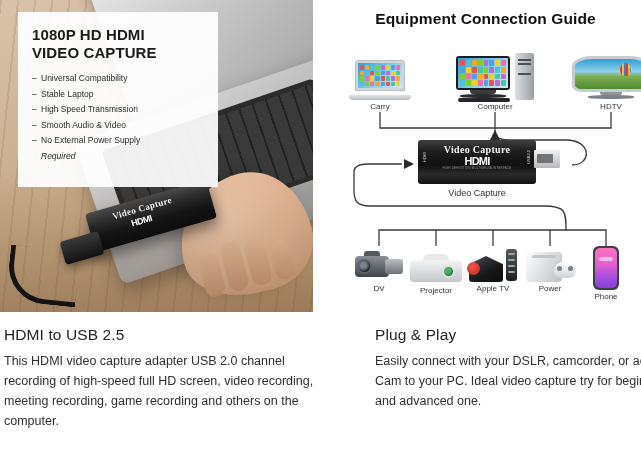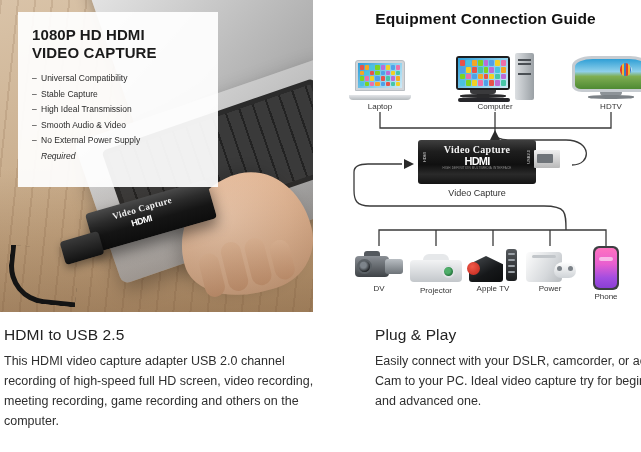--- a/index.html
+++ b/index.html
@@ -418,22 +418,22 @@
       <div class="hdmi-plug"></div>
       <div class="cable"></div>
 
       <div class="overlay">
         <div class="ov-title">
           <span>1080P HD HDMI</span><br>
           <span>VIDEO CAPTURE</span>
         </div>
         <ul class="ov-list">
           <li><span class="dash">–</span><span>Universal Compatibility</span></li>
-          <li><span class="dash">–</span><span>Stable Capture</span></li>
-          <li><span class="dash">–</span><span>High Ideal Transmission</span></li>
+          <li><span class="dash">–</span><span>Stable Laptop</span></li>
+          <li><span class="dash">–</span><span>High Speed Transmission</span></li>
           <li><span class="dash">–</span><span>Smooth Audio &amp; Video</span></li>
           <li><span class="dash">–</span><span>No External Power Supply</span></li>
           <li class="cont"><span>Required</span></li>
         </ul>
       </div>
     </div>
 
     <div class="copy" style="left:4px;width:312px;">
       <h3>HDMI to USB 2.5</h3>
       <p>This HDMI video capture adapter USB 2.0 channel recording of high-speed full HD screen, video recording, meeting recording, game recording and others on the computer.</p>
@@ -502,21 +502,21 @@
                 <i style="background:#ef6fa8"></i>
                 <i style="background:#f5a623"></i>
                 <i style="background:#50a0e8"></i>
                 <i style="background:#e8534a"></i>
                 <i style="background:#46c6a8"></i>
                 <i style="background:#f2d024"></i>
           </div>
             </div>
           <div class="base"></div>
         </div>
-        <div class="dev-label">Laptop</div>
+        <div class="dev-label">Carry</div>
       </div>
 
       <div class="dev" style="left:126px; top:56px; width:78px;">
         <div class="ic-desktop">
           <div class="mon">
               <div class="appgrid">
             <i style="background:#e8534a"></i>
                 <i style="background:#4ac2e0"></i>
                 <i style="background:#f5a623"></i>
                 <i style="background:#7ed321"></i>

